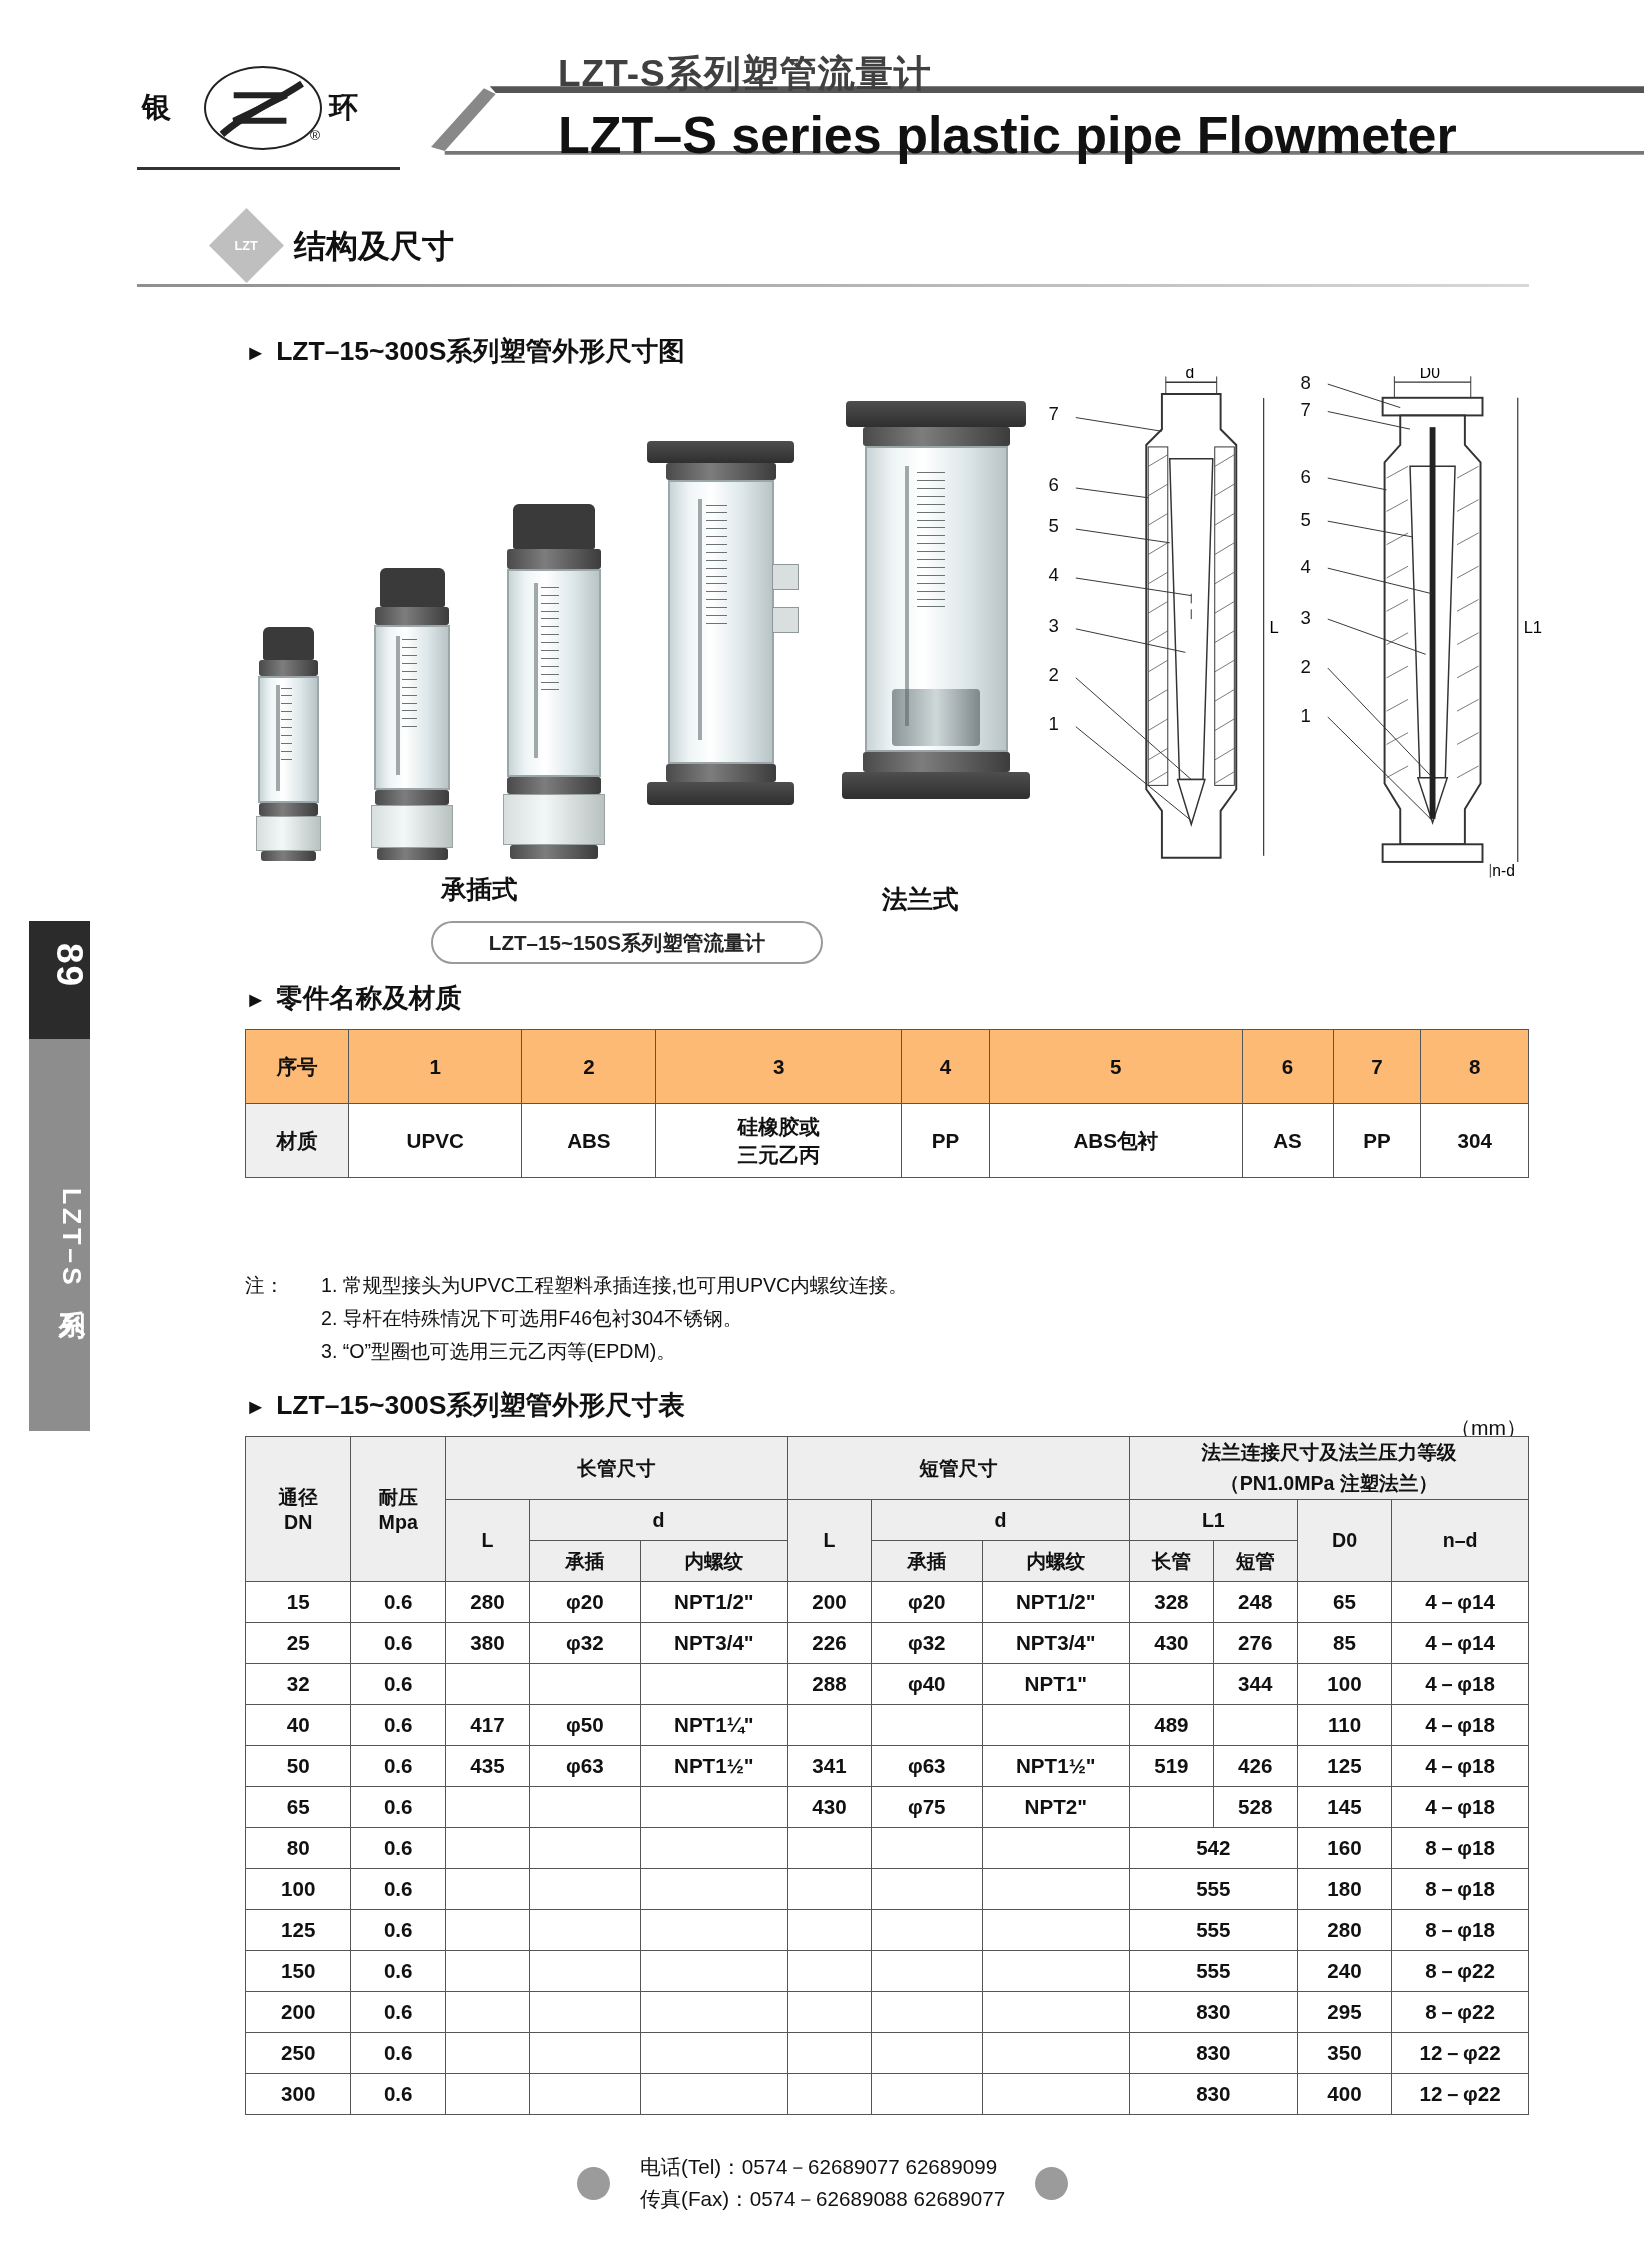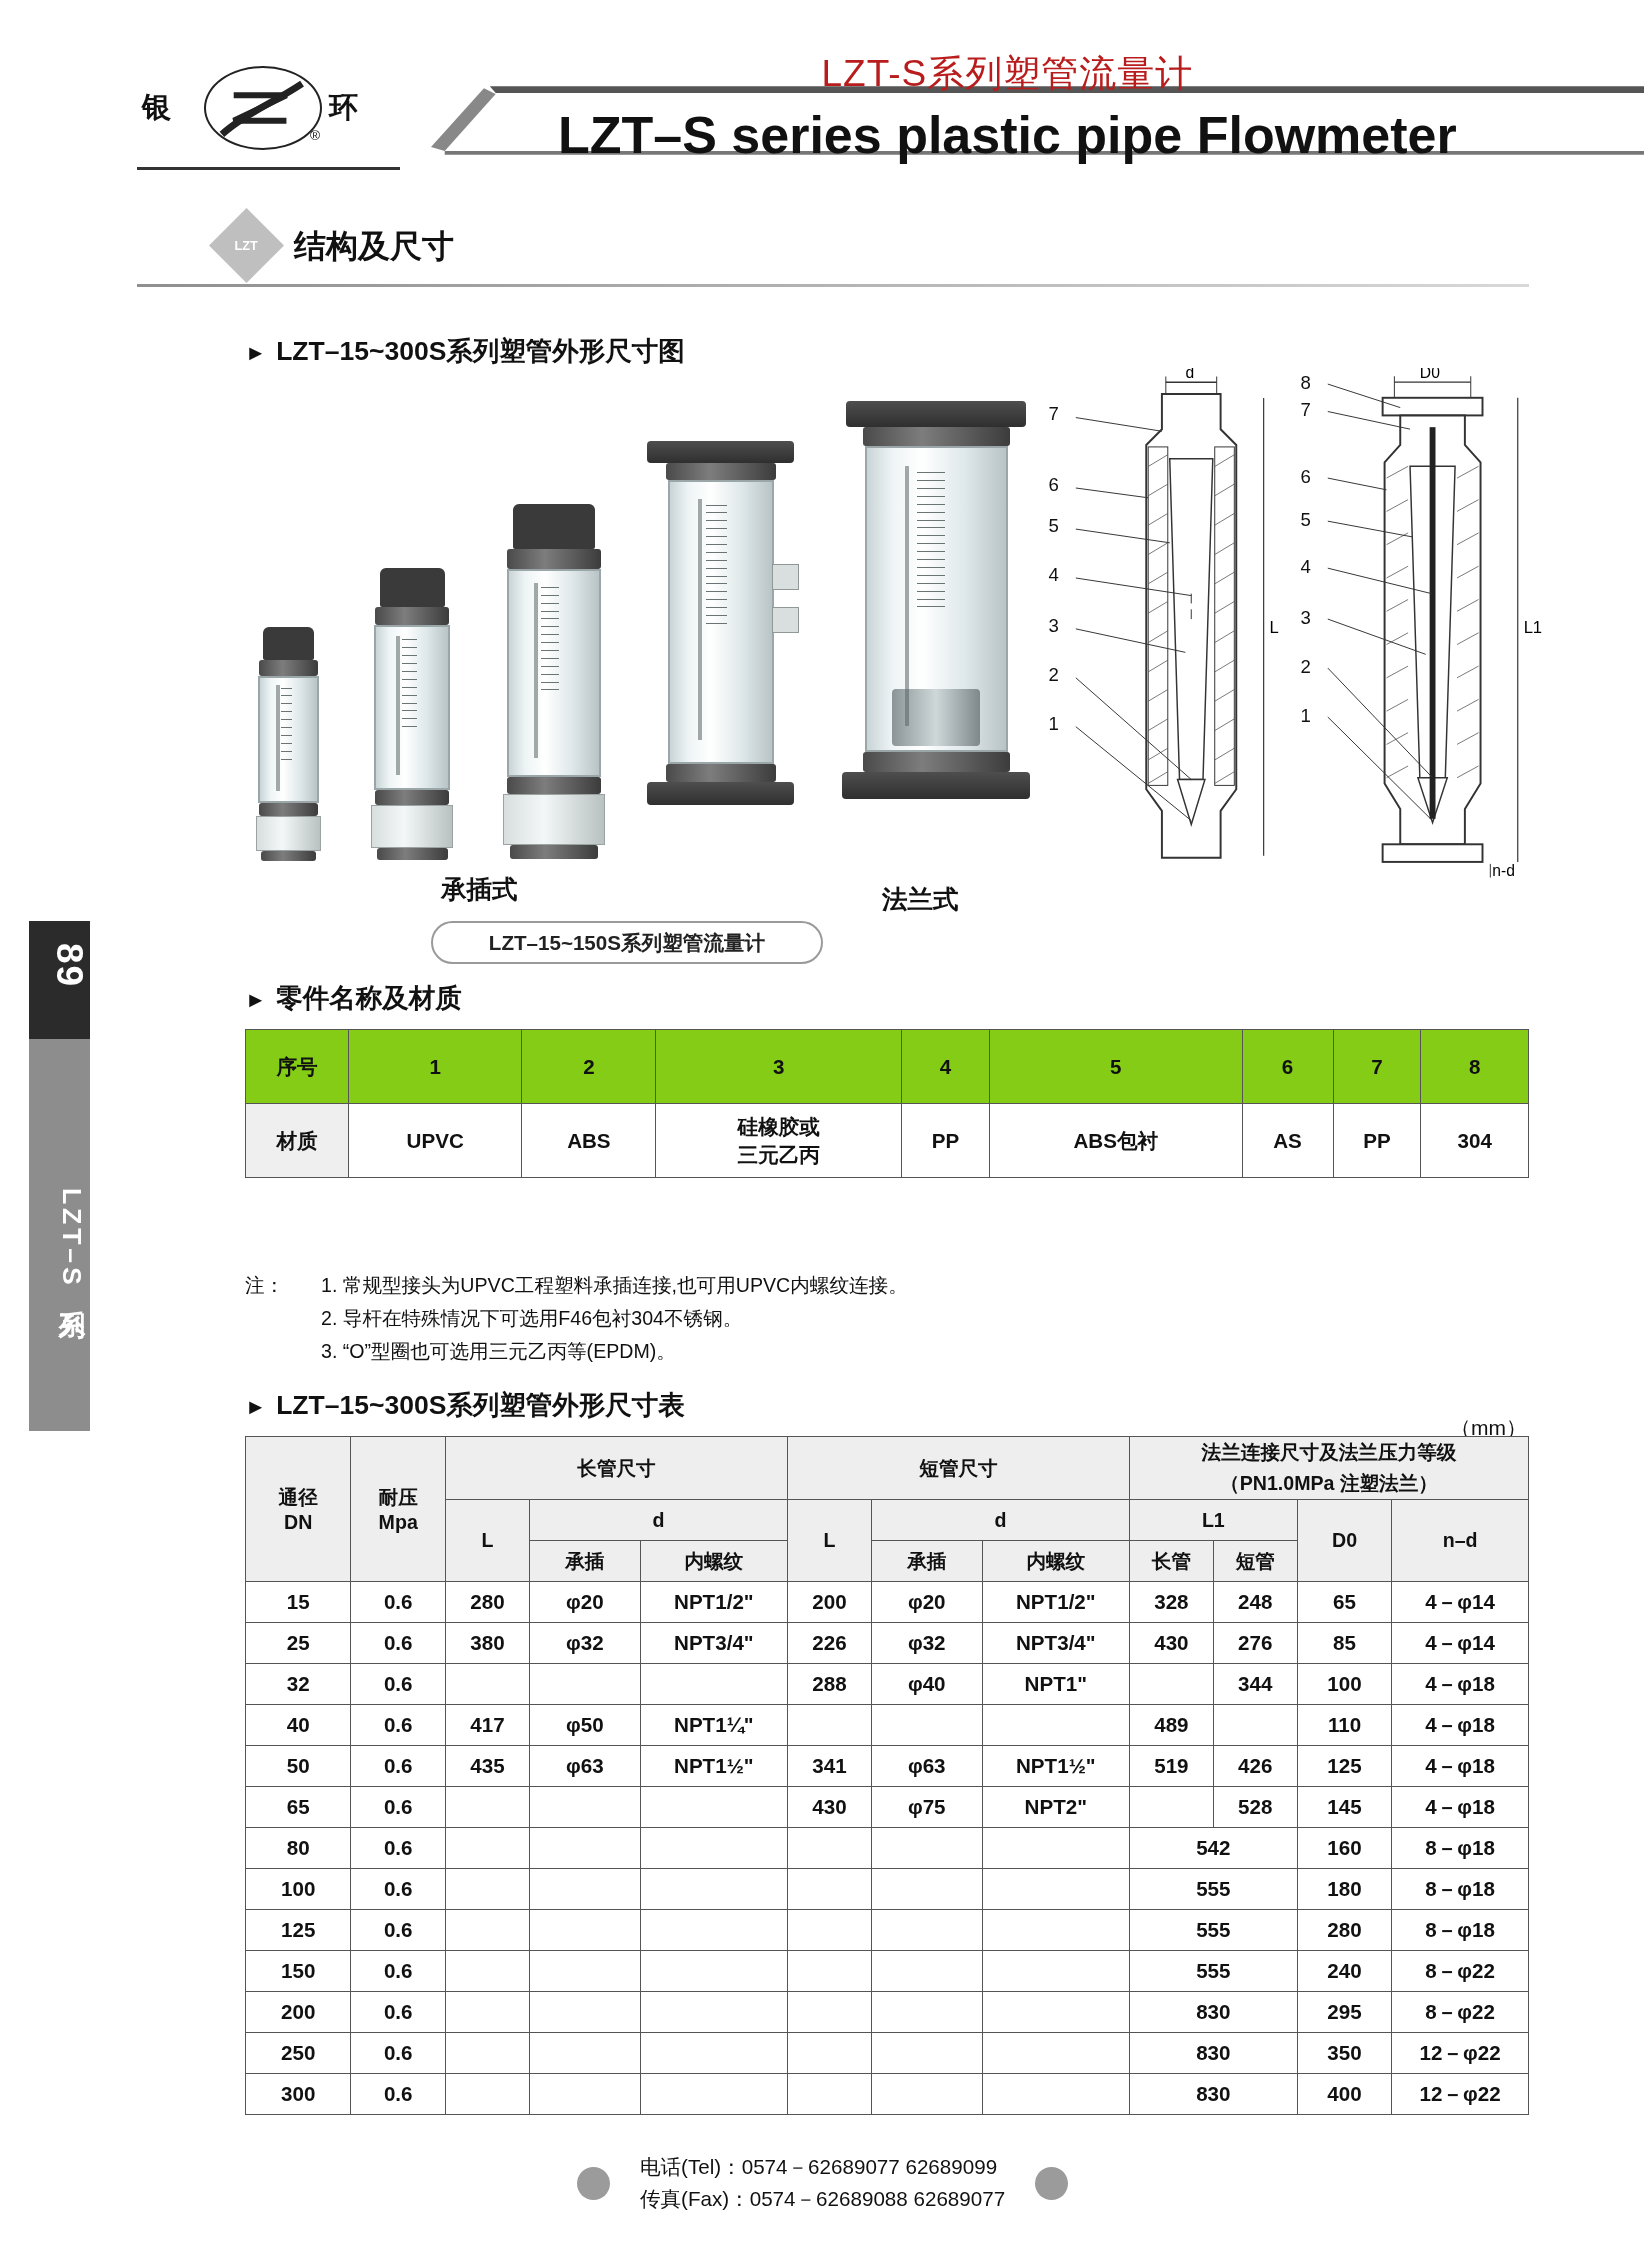--- a/index.html
+++ b/index.html
@@ -60,21 +60,21 @@
   }
   .logo-slash {
     position: absolute; left: 0; top: 0; width: 118px; height: 84px;
   }
   .logo-cn-left { position: absolute; left: 4.9px; top: 29px; font-size: 29px; font-weight: bold; }
   .logo-cn-right { position: absolute; left: 192px; top: 29px; font-size: 29px; font-weight: bold; }
   .logo-reg { position: absolute; left: 173px; top: 69px; font-size: 13.7px; }
   .logo-rule { position: absolute; left: 0; top: 108px; width: 263px; height: 3.9px; background: #333; }
 
   .title-wrap { position: absolute; left: 421px; top: 9.8px; }
-  .title-cn { font-size: 37px; font-weight: normal; letter-spacing: 1px; color: #b91c1c; text-align: center; }
+  .title-cn { font-size: 37px; font-weight: bold; letter-spacing: 1px; color: #404040; }
   .title-en { font-size: 52px; font-weight: bold; letter-spacing: 0px; margin-top: 5.9px; color: #111; }
   .head-sweep {
     position: absolute; left: 294px; top: 47px; width: 1233px; height: 69px;
     overflow: hidden;
   }
   .head-sweep svg { display: block; }
 
   
   .sec-band { position: absolute; left: 137px; top: 211px; width: 1392px; height: 80px; }
   .sec-badge {
@@ -136,21 +136,21 @@
   
   table { border-collapse: collapse; }
   .tbl1 {
     position: absolute; left: 245px; top: 1029px; width: 1284px;
     font-size: 20.6px; text-align: center;
   }
   .tbl1 td, .tbl1 th {
     border: 1px solid #555; height: 74px; font-weight: bold; background: #fff;
   }
   .tbl1 .rowhdr { background: #efefef; width: 103px; }
-  .tbl1 .hdr-row td { background: #84cc16; }
+  .tbl1 .hdr-row td { background: #fdba74; }
 
   .notes { position: absolute; left: 245px; top: 1269px; font-size: 19.6px; line-height: 33px; }
   .notes .nlabel { position: absolute; left: 0; top: 0; }
   .notes ol { margin: 0; padding-left: 76px; list-style: none; }
 
   .mm-unit { position: absolute; right: 118px; top: 1414px; font-size: 21px; }
 
   .tbl2 {
     position: absolute; left: 245px; top: 1436px; width: 1284px;
     font-size: 20.6px; text-align: center;

